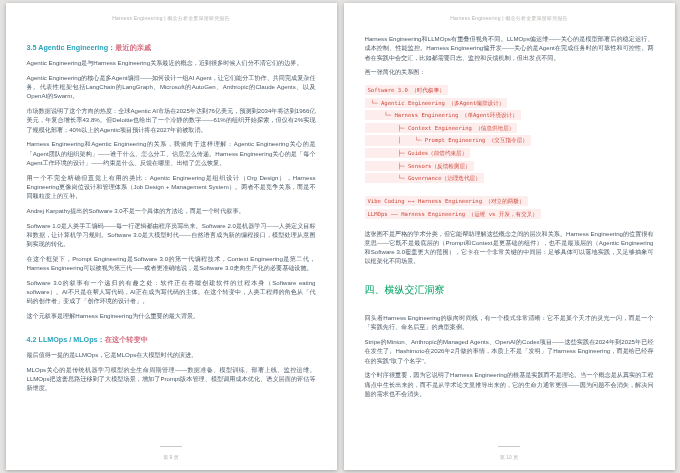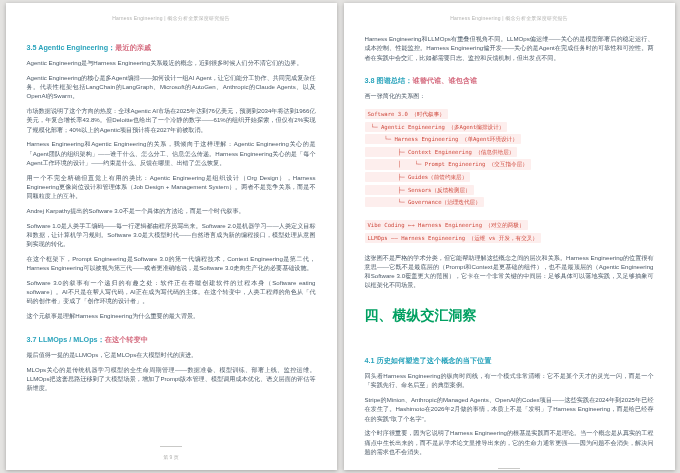--- a/index.html
+++ b/index.html
@@ -25,22 +25,22 @@
     margin-bottom:13px;
     flex:0 0 auto;
   }
   h3.sec {
     font-size:7.2px; font-weight:bold;
     margin:9px 0 5px 0;
   }
   h3.sec .t1 { color:#2ba4bc; }
   h3.sec .t2 { color:#d66f82; }
   h2.big {
-    font-size:14px; font-weight:bold; color:#00a061;
-    margin:12px 0 22px 0;
+    font-size:10px; font-weight:normal; color:#00a061;
+    margin:12px 0 16px 0;
   }
   p.body {
     font-size:6.1px; line-height:1.52;
     text-align:justify;
     margin:0 0 5.5px 0;
     color:#4a5866;
   }
   .codeblock {
     margin:3px 0 7px 0;
     font-family:"DejaVu Sans Mono", monospace;
@@ -84,56 +84,54 @@
     <p class="body">市场数据说明了这个方向的热度：全球Agentic AI市场在2025年达到76亿美元，预测到2034年将达到1966亿美元，年复合增长率43.8%。但Deloitte也给出了一个冷静的数字——61%的组织开始探索，但仅有2%实现了规模化部署；40%以上的Agentic项目预计将在2027年前被取消。</p>
     <p class="body">Harness Engineering和Agentic Engineering的关系，我倾向于这样理解：Agentic Engineering关心的是「Agent团队的组织架构」——谁干什么、怎么分工、信息怎么传递。Harness Engineering关心的是「每个Agent工作环境的设计」——约束是什么、反馈在哪里、出错了怎么恢复。</p>
     <p class="body">用一个不完全精确但直觉上有用的类比：Agentic Engineering是组织设计（Org Design），Harness Engineering更像岗位设计和管理体系（Job Design + Management System）。两者不是竞争关系，而是不同颗粒度上的互补。</p>
 
     <p class="body">Andrej Karpathy提出的Software 3.0不是一个具体的方法论，而是一个时代叙事。</p>
     <p class="body">Software 1.0是人类手工编码——每一行逻辑都由程序员写出来。Software 2.0是机器学习——人类定义目标和数据，让计算机学习规则。Software 3.0是大模型时代——自然语言成为新的编程接口，模型处理从意图到实现的转化。</p>
     <p class="body">在这个框架下，Prompt Engineering是Software 3.0的第一代编程技术，Context Engineering是第二代，Harness Engineering可以被视为第三代——或者更准确地说，是Software 3.0走向生产化的必要基础设施。</p>
     <p class="body">Software 3.0的叙事有一个递归的有趣之处：软件正在吞噬创建软件的过程本身（Software eating software）。AI不只是在帮人写代码，AI正在成为写代码的主体。在这个转变中，人类工程师的角色从「代码的创作者」变成了「创作环境的设计者」。</p>
     <p class="body">这个元叙事是理解Harness Engineering为什么重要的最大背景。</p>
 
-    <h3 class="sec"><span class="t1">3.7 LLMOps / MLOps：</span><span class="t2">在这个转变中</span></h3>
+    <h3 class="sec"><span class="t1">4.2 LLMOps / MLOps：</span><span class="t2">在这个转变中</span></h3>
     <p class="body">最后值得一提的是LLMOps，它是MLOps在大模型时代的演进。</p>
     <p class="body">MLOps关心的是传统机器学习模型的全生命周期管理——数据准备、模型训练、部署上线、监控运维。LLMOps把这套思路迁移到了大模型场景，增加了Prompt版本管理、模型调用成本优化、语义层面的评估等新维度。</p>
 
     <div class="page-footer">
       <div class="footer-rule"></div>
       <div class="footer-text">第 9 页</div>
     </div>
   </div>
 
   <div class="page">
     <div class="page-header">Harness Engineering | 概念分析全景深度研究报告</div>
 
     <p class="body">Harness Engineering和LLMOps有重叠但视角不同。LLMOps偏运维——关心的是模型部署后的稳定运行、成本控制、性能监控。Harness Engineering偏开发——关心的是Agent在完成任务时的可靠性和可控性。两者在实践中会交汇，比如都需要日志、监控和反馈机制，但出发点不同。</p>
 
-    <h3 class="sec"><span class="t1">3.8 图谱总结：</span><span class="t2">谁替代谁、谁包含谁</span></h3>
     <p class="body">画一张简化的关系图：</p>
 
     <div class="codeblock">
       <span class="code-line">Software 3.0 （时代叙事）</span>
       <span class="code-line"> └─ Agentic Engineering （多Agent编排设计）</span>
       <span class="code-line">     └─ Harness Engineering （单Agent环境设计）</span>
       <span class="code-line">         ├─ Context Engineering （信息供给层）</span>
       <span class="code-line">         │    └─ Prompt Engineering （交互指令层）</span>
       <span class="code-line">         ├─ Guides（前馈约束层）</span>
       <span class="code-line">         ├─ Sensors（反馈检测层）</span>
       <span class="code-line">         └─ Governance（治理迭代层）</span>
       <span class="code-line blank"></span>
       <span class="code-line">Vibe Coding ←→ Harness Engineering （对立的两极）</span>
       <span class="code-line">LLMOps —— Harness Engineering （运维 vs 开发，有交叉）</span>
     </div>
 
     <p class="body">这张图不是严格的学术分类，但它能帮助理解这些概念之间的层次和关系。Harness Engineering的位置很有意思——它既不是最底层的（Prompt和Context是更基础的组件），也不是最顶层的（Agentic Engineering和Software 3.0覆盖更大的范围），它卡在一个非常关键的中间层：足够具体可以落地实践，又足够抽象可以框架化不同场景。</p>
 
     <h2 class="big">四、横纵交汇洞察</h2>
-    <h3 class="sec"><span class="t1">4.1 历史如何塑造了这个概念的当下位置</span></h3>
     <p class="body">回头看Harness Engineering的纵向时间线，有一个模式非常清晰：它不是某个天才的灵光一闪，而是一个「实践先行、命名后至」的典型案例。</p>
     <p class="body">Stripe的Minion、Anthropic的Managed Agents、OpenAI的Codex项目——这些实践在2024年到2025年已经在发生了。Hashimoto在2026年2月做的事情，本质上不是「发明」了Harness Engineering，而是给已经存在的实践"取了个名字"。</p>
     <p class="body">这个时序很重要，因为它说明了Harness Engineering的根基是实践而不是理论。当一个概念是从真实的工程痛点中生长出来的，而不是从学术论文里推导出来的，它的生命力通常更强——因为问题不会消失，解决问题的需求也不会消失。</p>
 
     <div class="page-footer">
       <div class="footer-rule"></div>
       <div class="footer-text">第 10 页</div>
     </div>
   </div>
 

